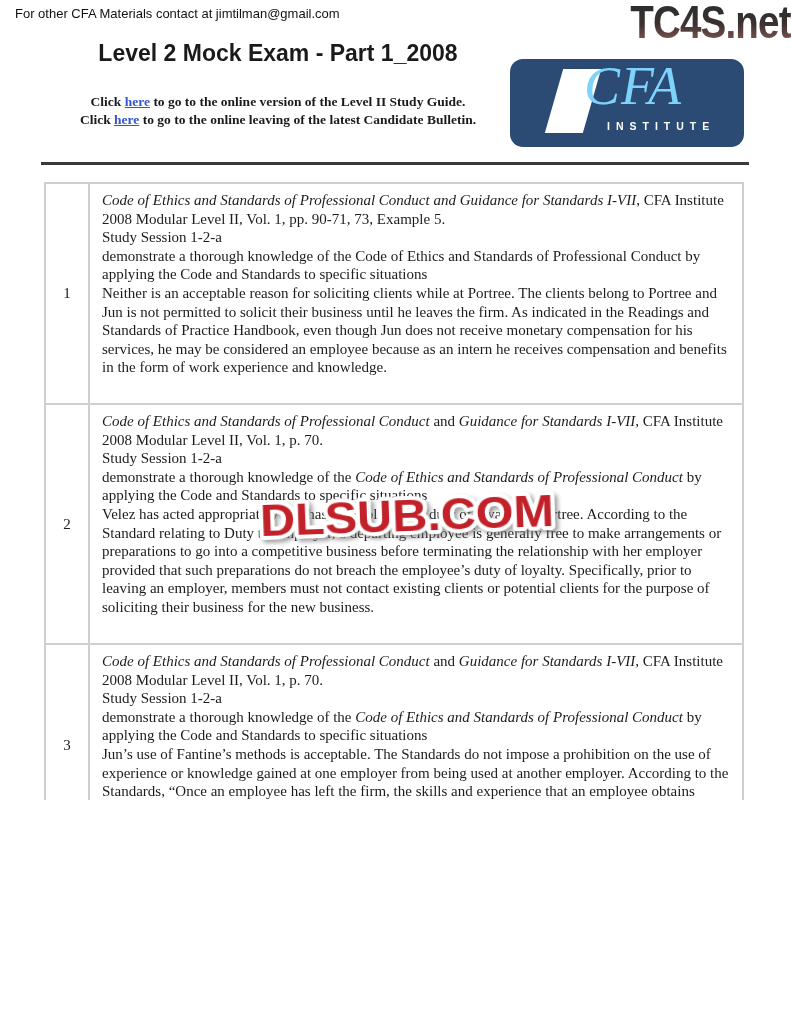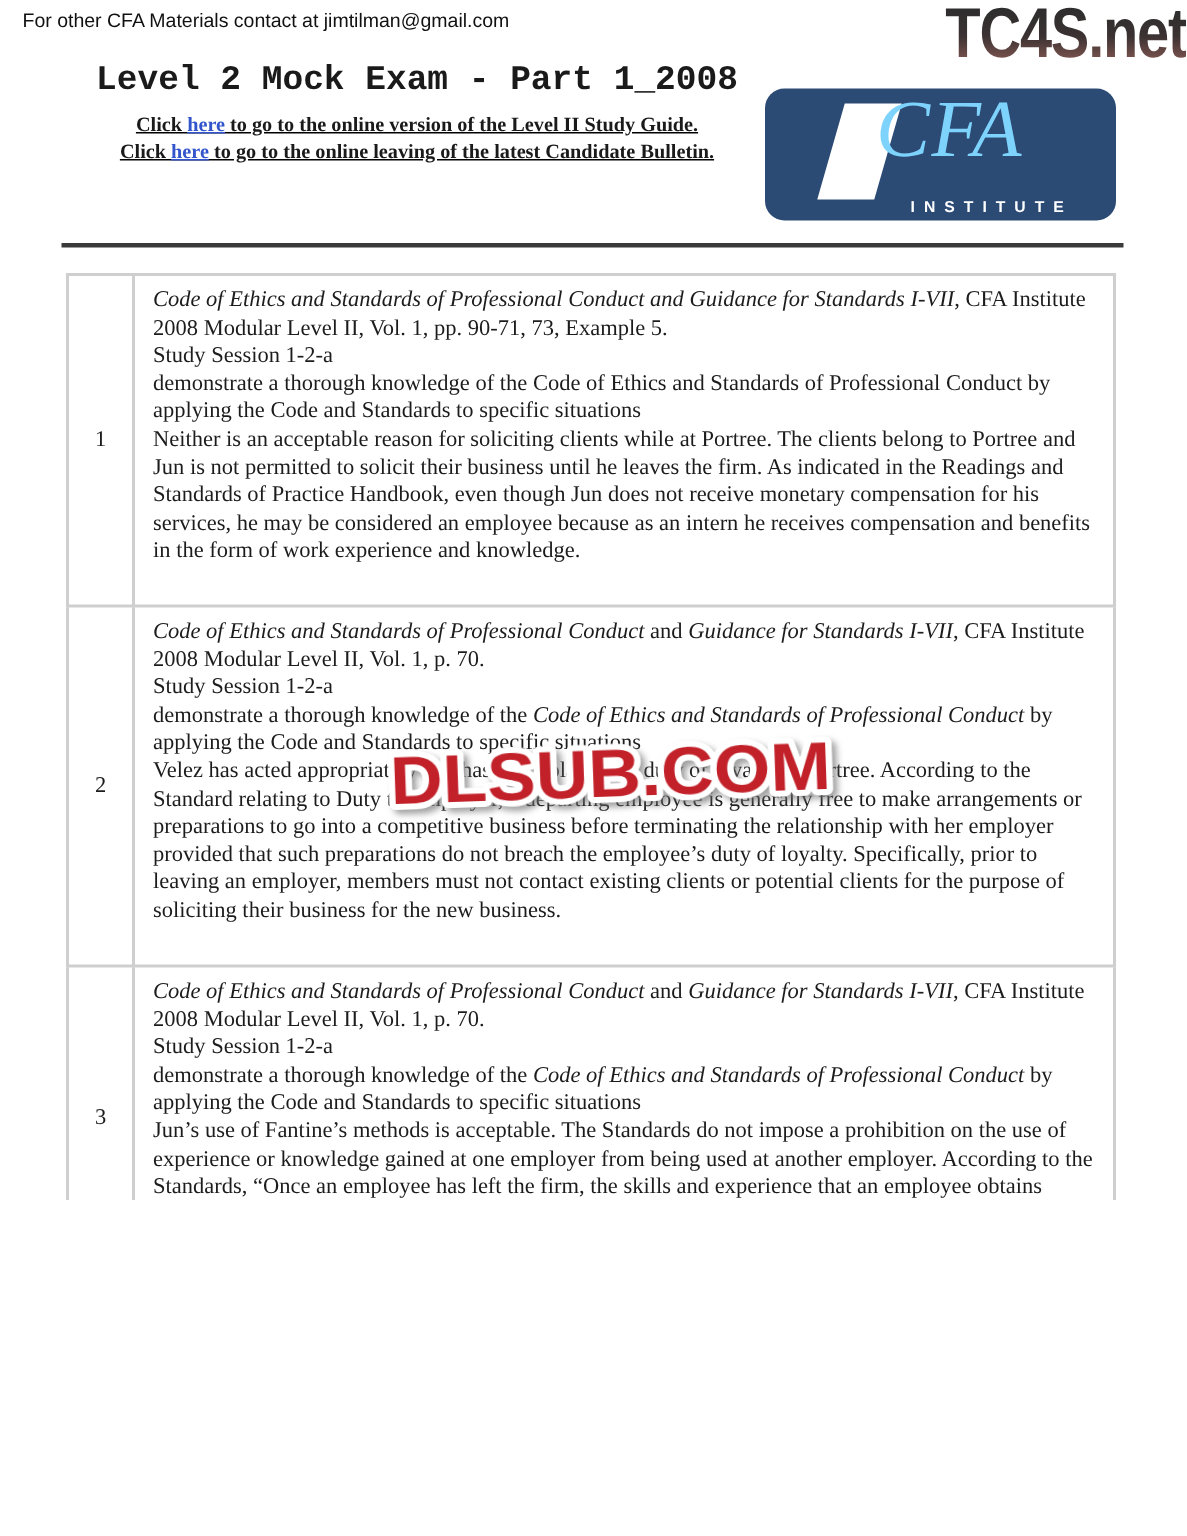--- a/index.html
+++ b/index.html
@@ -42,26 +42,26 @@
   }
 
   
   .header-left {
     position: absolute;
     left: 0; top: 40px;
     width: 556px;
     text-align: center;
   }
   .page-title {
-    font-family: Liberation Mono, monospace;
+    font-family: Liberation Sans, sans-serif;
     font-weight: bold;
     font-size: 23px;
     color: #1a1a1a;
   }
-  .click-lines { margin-top: 8px; text-decoration: underline; }
+  .click-lines { margin-top: 26px; }
   .click-line {
     font-family: "Liberation Serif", serif;
     font-weight: bold;
     font-size: 13.5px;
     color: #1a1a1a;
     line-height: 18px;
   }
   .click-line a {
     color: var(--link-blue, #3355cc);
     text-decoration: underline;
@@ -88,21 +88,21 @@
     left: 74px; top: -4px;
     font-family: "Liberation Serif", serif;
     font-size: 54px;
     font-weight: normal;
     color: #7dd3fc;
     letter-spacing: 1px;
     font-style: italic;
   }
   .cfa-institute {
     position: absolute;
-    left: 97px; top: 73px;
+    left: 97px; top: 61px;
     font-family: "Liberation Sans", sans-serif;
     font-size: 10.5px;
     font-weight: bold;
     letter-spacing: 6px;
     color: #ffffff;
   }
 
   
   .rule {
     position: absolute;

